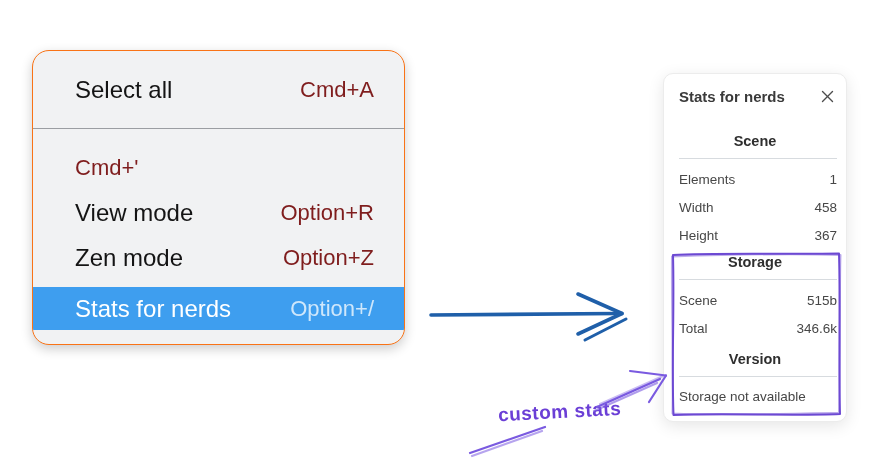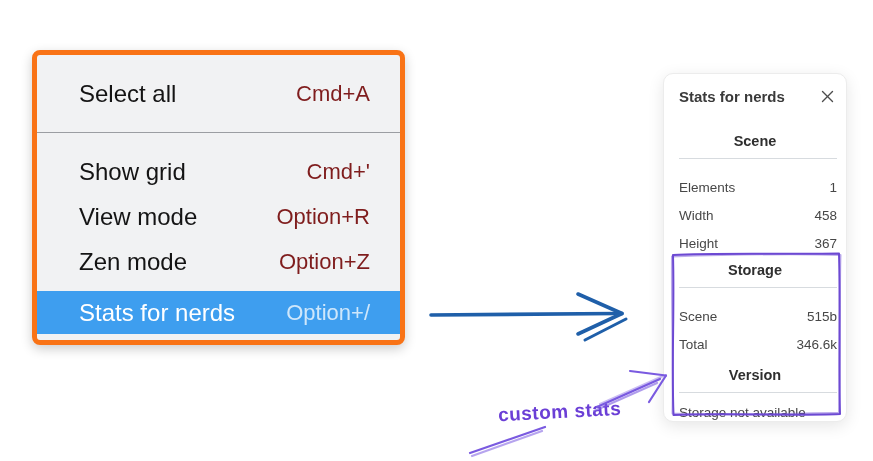--- a/index.html
+++ b/index.html
@@ -3,22 +3,22 @@
 <meta charset="utf-8">
 <style>
   * { margin: 0; padding: 0; box-sizing: border-box; }
   html, body { width: 873px; height: 461px; background: #ffffff; overflow: hidden; }
   body { font-family: "Liberation Sans", sans-serif; position: relative; }
 
   
   .context-menu {
     position: absolute; left: 32px; top: 50px; width: 373px; height: 295px;
     background: #f1f2f3;
-    border: 5px solid #f97316;
-    border-radius: 8px;
+    border: 1px solid #f97316;
+    border-radius: 17px;
     box-shadow: 0 4px 12px rgba(0,0,0,0.20);
     overflow: hidden;
   }
   .menu-item {
     display: flex; justify-content: space-between; align-items: center;
     padding: 0 30px 0 42px;
     height: 45px;
     font-size: 24px; color: #141414;
     cursor: default;
   }
@@ -48,21 +48,21 @@
   .panel-title { font-size: 15px; font-weight: bold; color: #3a3a3a; }
   .panel-close { background: none; border: none; padding: 0; cursor: pointer; line-height: 0; }
   .section-title {
     text-align: center; font-weight: bold; font-size: 14.5px; color: #2f2f2f;
     height: 18px; line-height: 18px;
   }
   .sec-scene   { margin-top: 26px; }
   .sec-storage { margin-top: 4px; }
   .sec-version { margin-top: 8px; }
   .rule { border: none; border-top: 1px solid #d7dbdf; margin: 8px 9px 0 15px; }
-  .rows { margin-top: 14px; }
+  .rows { margin-top: 6px; }
   .stat-row {
     display: flex; justify-content: space-between; align-items: center;
     height: 28px; margin: 0 9px 0 15px; font-size: 13.5px;
   }
   .stat-row .stat-value { color: #474747; }
   .version-note {
     margin: 6px 9px 0 15px; height: 26px; display: flex; align-items: center;
     font-size: 13.5px; color: #474747; white-space: nowrap;
   }
 
@@ -80,21 +80,20 @@
 <body>
 
 <div class="context-menu">
   <div class="menu-item first-row">
     <span>Select all</span>
     <span class="shortcut">Cmd+A</span>
   </div>
   <div class="menu-separator"></div>
   <div class="menu-group">
     <div class="menu-item">
-      <span>Show grid</span>
       <span class="shortcut">Cmd+'</span>
     </div>
     <div class="menu-item">
       <span>View mode</span>
       <span class="shortcut">Option+R</span>
     </div>
     <div class="menu-item">
       <span>Zen mode</span>
       <span class="shortcut">Option+Z</span>
     </div>

